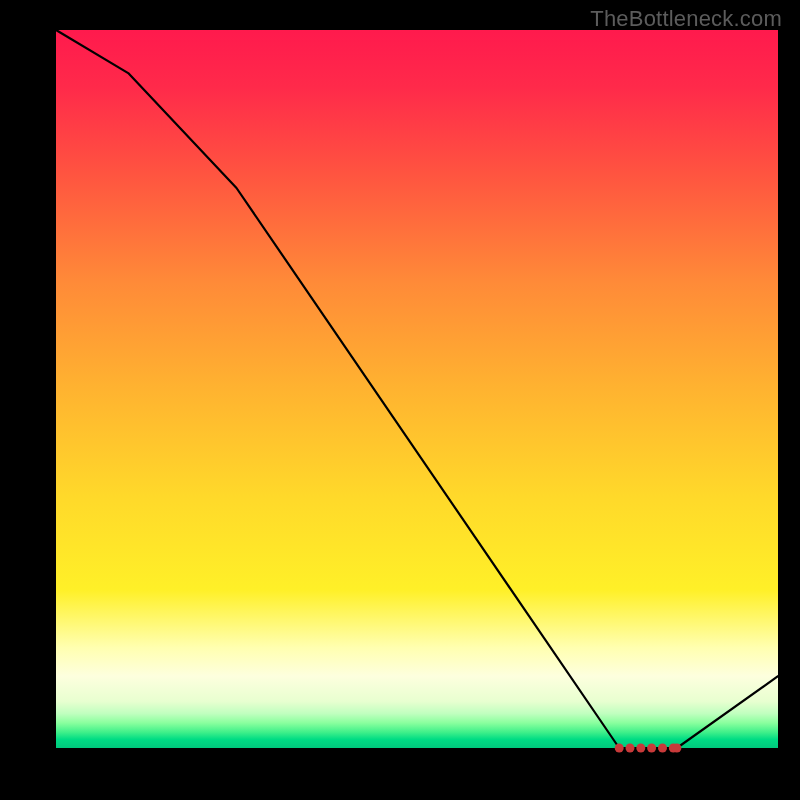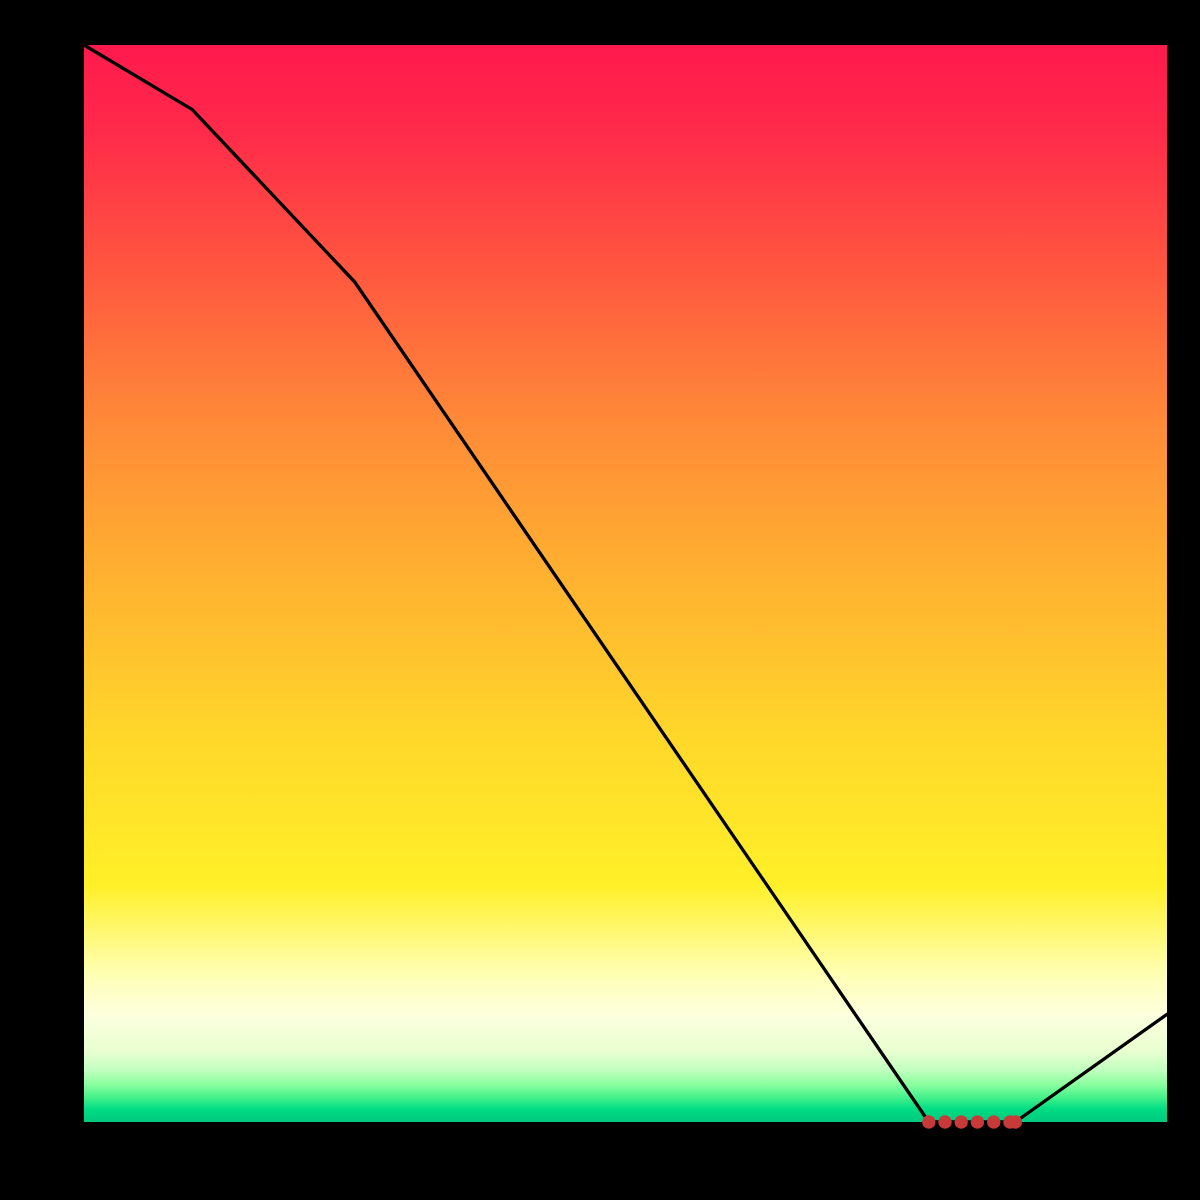--- a/index.html
+++ b/index.html
@@ -4,20 +4,21 @@
 <style>
 html, body { margin:0; padding:0; width:800px; height:800px; background:#000; font-family:Arial,Helvetica,sans-serif; }
 .wrap { position:relative; width:800px; height:800px; }
 .watermark { position:absolute; top:6px; right:18px; color:#5c5c5c; font-size:22px; font-weight:400; z-index:3; letter-spacing:0.2px; }
 svg.chart { position:absolute; left:0; top:0; }
 </style>
 </head>
 <body>
 
 <div class="wrap">
+  <div class="watermark">TheBottleneck.com</div>
 
   <svg class="chart" width="800" height="800" viewBox="0 0 800 800">
     <defs>
       <linearGradient id="bg-grad" x1="0" y1="0" x2="0" y2="1">
           <stop offset="0.00%" stop-color="#ff1a4d"></stop>
           <stop offset="8.00%" stop-color="#ff2a4a"></stop>
           <stop offset="20.00%" stop-color="#ff5440"></stop>
           <stop offset="35.00%" stop-color="#ff8a38"></stop>
           <stop offset="50.00%" stop-color="#ffb330"></stop>
           <stop offset="65.00%" stop-color="#ffd92a"></stop>

